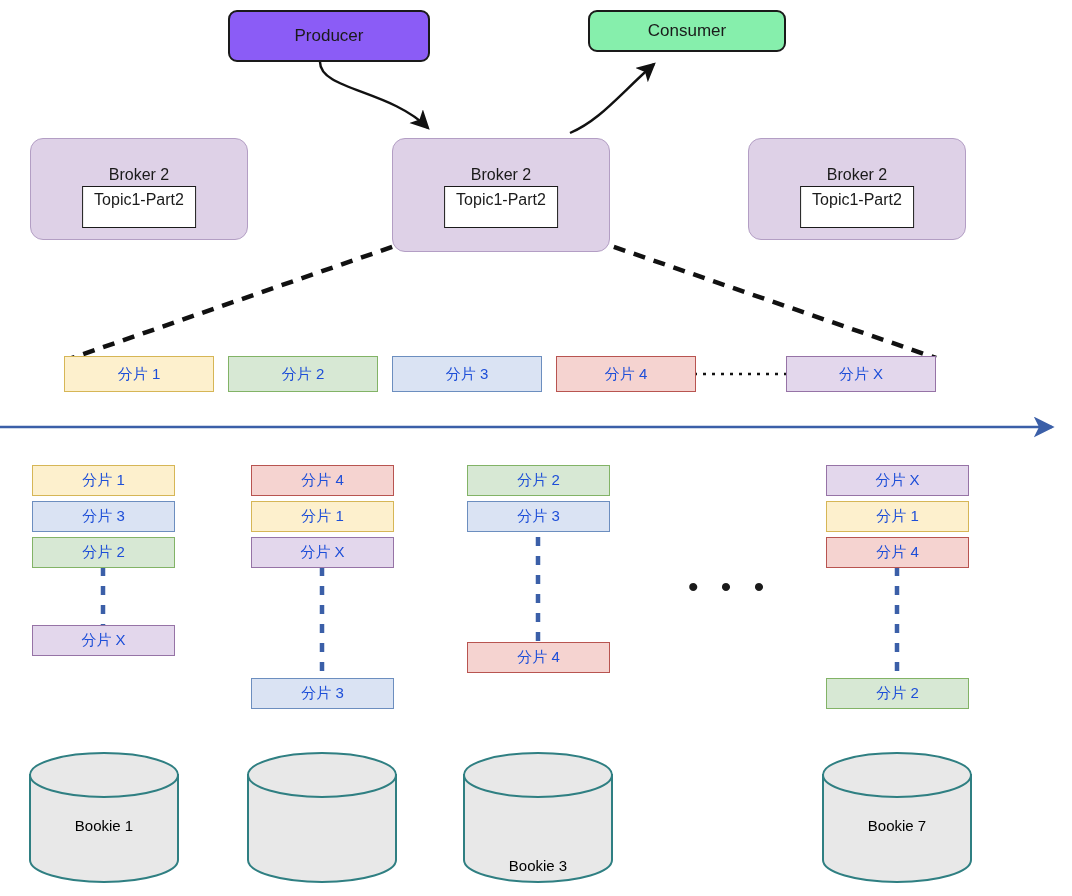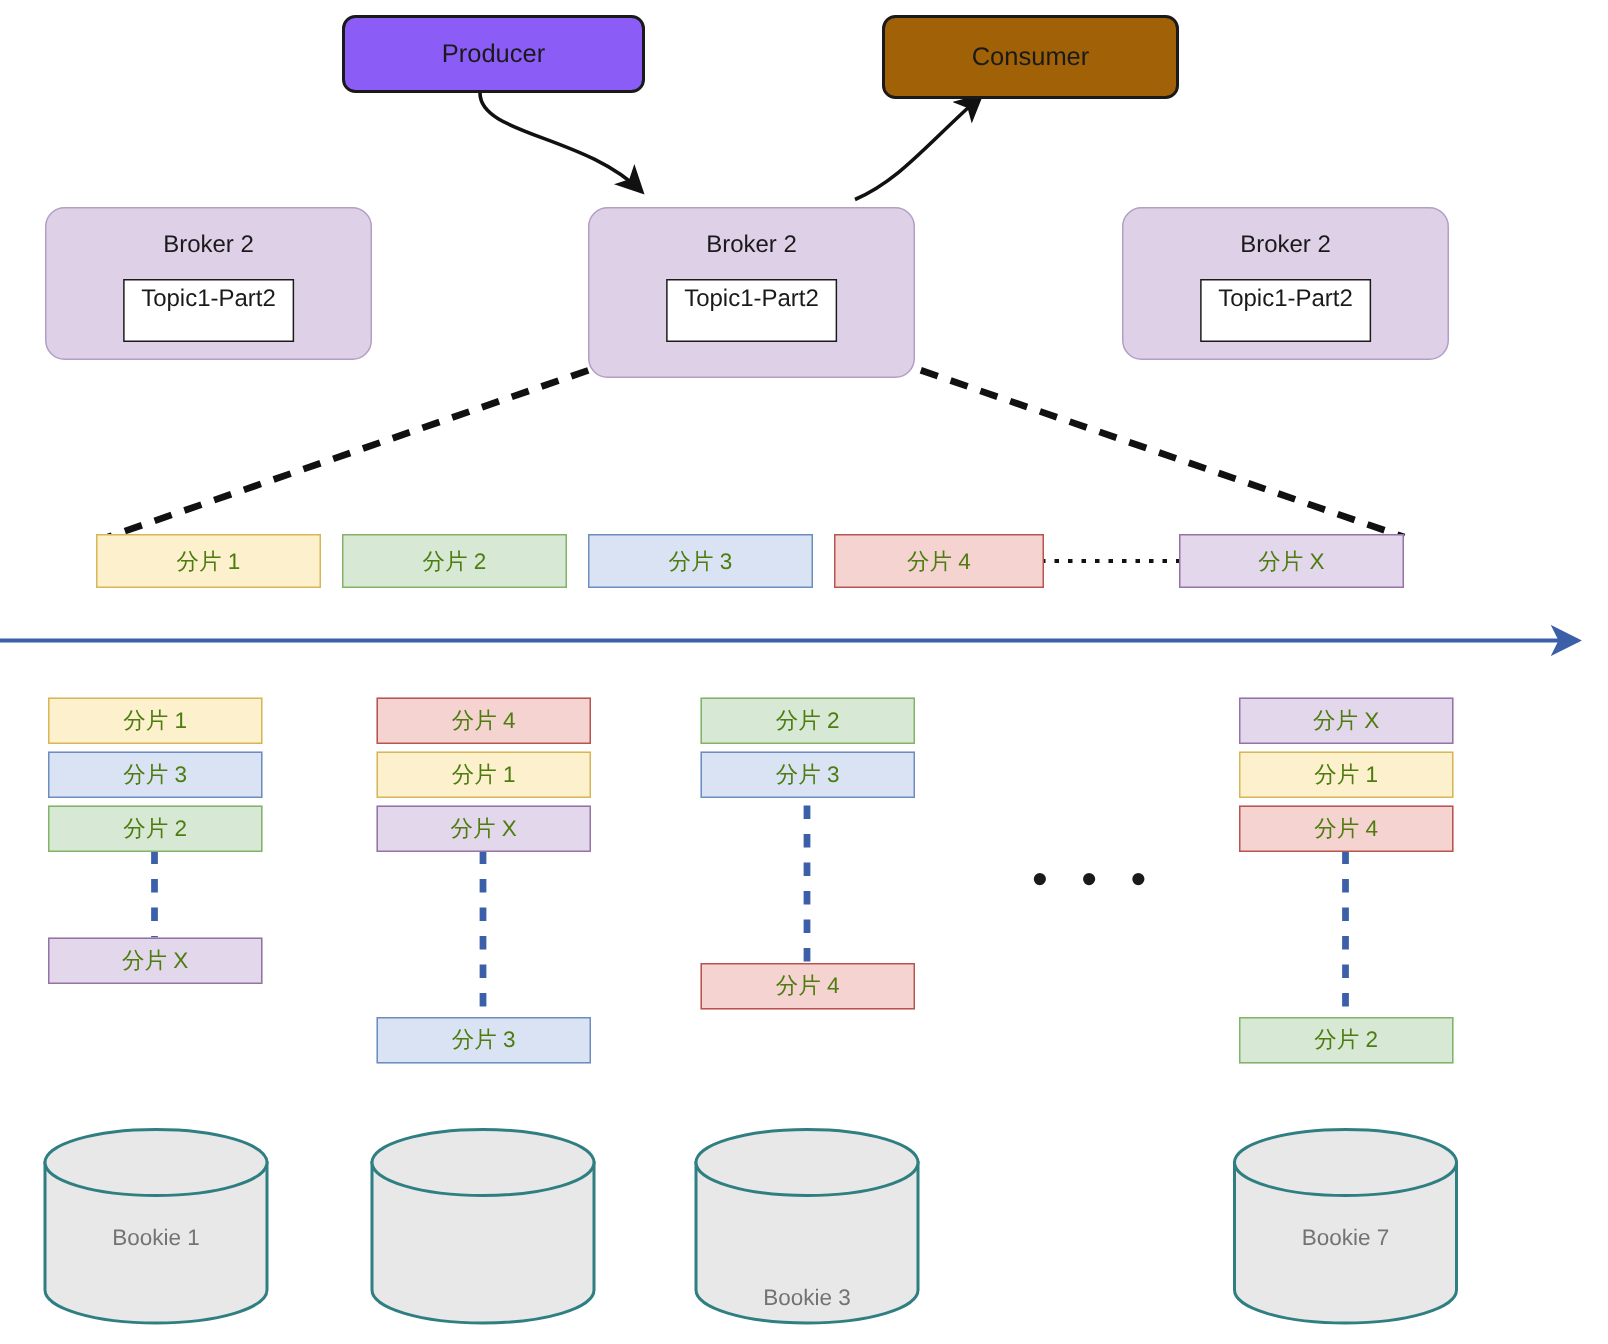--- a/index.html
+++ b/index.html
@@ -48,21 +48,21 @@
     position: absolute;
     border: 1.5px solid #b39ec4;
     border-radius: 13px;
     box-sizing: border-box;
     background: #ded1e7;
   }
   .broker-title {
     position: absolute;
     left: 0;
     right: 0;
-    top: 16px;
+    top: 27px;
     text-align: center;
     font-size: 16px;
     color: #1a1a1a;
   }
   .topic-box {
     position: absolute;
     left: 50%;
     transform: translateX(-50%);
     top: 47px;
     border: 1.5px solid #1a1a1a;
@@ -74,36 +74,36 @@
   }
 
   
   .seg {
     position: absolute;
     box-sizing: border-box;
     display: flex;
     align-items: center;
     justify-content: center;
     font-size: 15px;
-    color: #4d7c0f;
+    color: #1d4ed8;
     white-space: nowrap;
   }
 
   
   .bookie {
     position: absolute;
   }
   .bookie-label {
     position: absolute;
     left: 0;
     right: 0;
     top: 64px;
     text-align: center;
     font-size: 15px;
-    color: #737373;
+    color: #000000;
   }
 
   
   .ellipsis {
     position: absolute;
     font-size: 30px;
     letter-spacing: 7px;
     color: #1a1a1a;
     line-height: 1;
   }
@@ -154,21 +154,21 @@
     <g>
       <path d="M 823 775 L 823 860 A 74 22 0 0 0 971 860 L 971 775 Z" fill="#e8e8e8" stroke="#2f7f82" stroke-width="2"></path>
       <ellipse cx="897" cy="775" rx="74" ry="22" fill="#e8e8e8" stroke="#2f7f82" stroke-width="2"></ellipse>
     </g>
   </svg>
 
   <div class="endpoint" style="left:228px; top:10px; width:202px; height:52px; background:#8b5cf6;">
     <span>Producer</span>
   </div>
 
-  <div class="endpoint" style="left:588px; top:10px; width:198px; height:56px; background:#a16207;">
+  <div class="endpoint" style="left:588px; top:10px; width:198px; height:42px; background:#86efac;">
     <span>Consumer</span>
   </div>
 
   <div class="broker" style="left:30px; top:138px; width:218px; height:102px;">
     <div class="broker-title">Broker 2</div>
     <div class="topic-box">Topic1-Part2</div>
   </div>
 
   <div class="broker" style="left:392px; top:138px; width:218px; height:114px;">
     <div class="broker-title">Broker 2</div>

